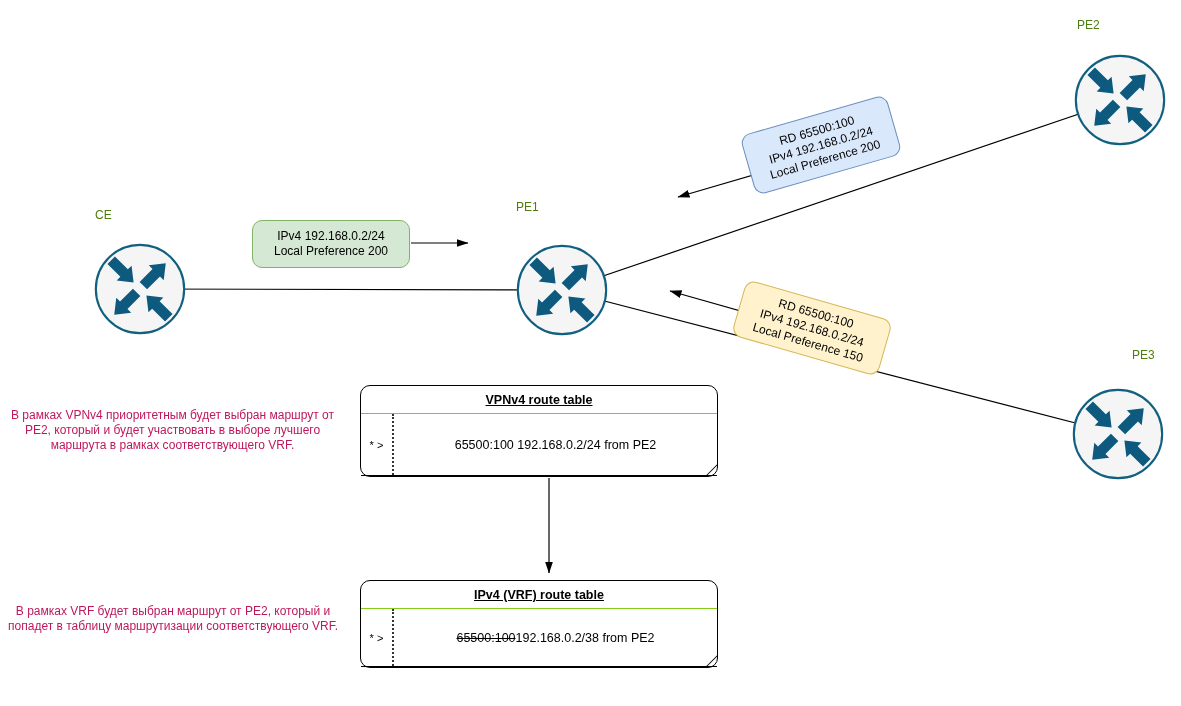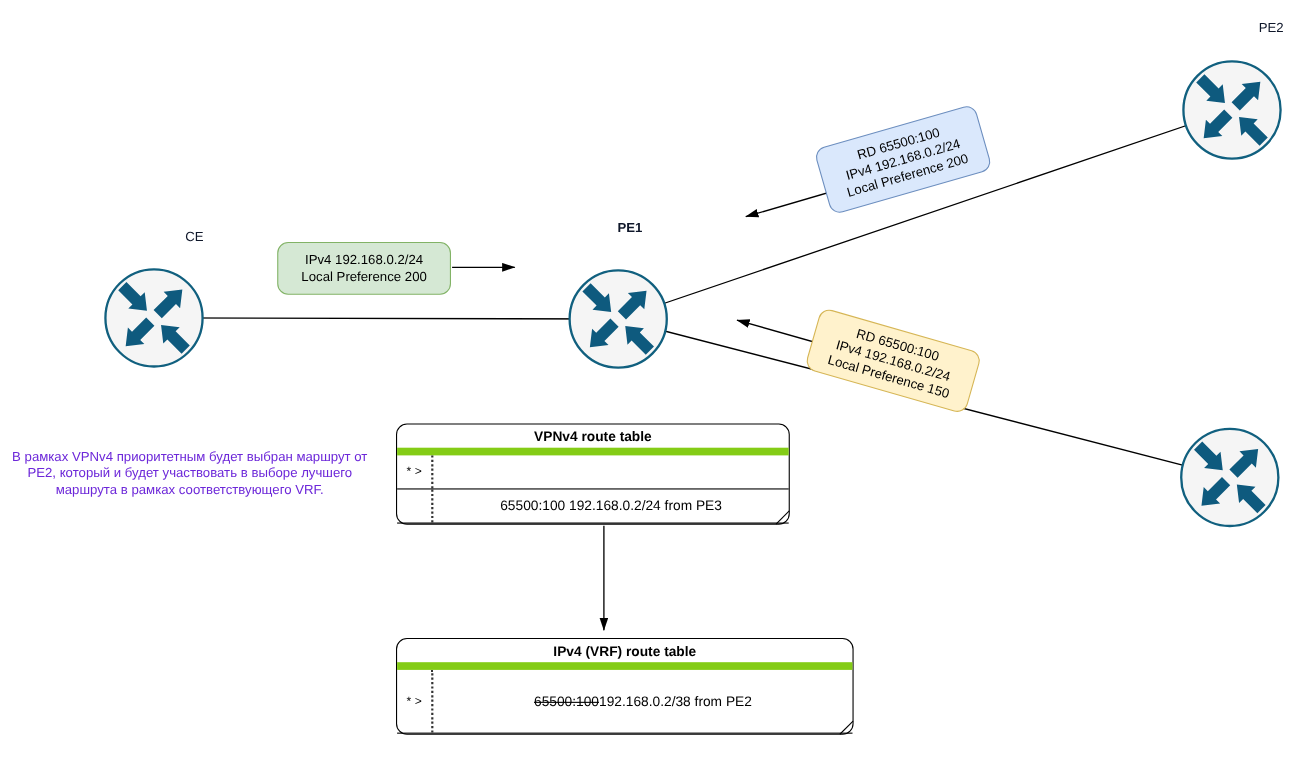--- a/index.html
+++ b/index.html
@@ -6,56 +6,56 @@
   html,body { background:#ffffff; }
   body { font-family:"Liberation Sans", sans-serif; color:#000; }
   #canvas {
     position:relative; width:1181px; height:706px; background:#ffffff; overflow:hidden;
   }
   .connector-svg { position:absolute; left:0; top:0; }
   .link { stroke:#000; stroke-width:1.2; fill:none; }
 
   .router { position:absolute; width:96px; height:96px; }
   .node-label {
-    position:absolute; width:90px; text-align:right;
-    font-size:12px; line-height:14px; color:#0f172a;
+    position:absolute; width:90px; text-align:left;
+    font-size:12px; line-height:14px; color:#4d7c0f;
   }
 
   .tag {
     position:absolute; border:1px solid; border-radius:10px;
     display:flex; flex-direction:column; align-items:center; justify-content:center;
     font-size:12px; line-height:15px; text-align:center;
   }
   .tag-green { background:#d5e8d4; border-color:#82b366; }
   .tag-blue  { background:#dae8fc; border-color:#6c8ebf; }
   .tag-yellow{ background:#fff2cc; border-color:#d6b656; }
 
   .route-table {
     position:absolute; background:#fff; border:1px solid #000; border-radius:10px;
     display:flex; flex-direction:column; font-size:12.5px;
   }
   .rt-header {
     display:flex; align-items:center; justify-content:center;
-    font-weight:bold; border-bottom:7px solid #84cc16; height:28px;
+    font-weight:bold; border-bottom:1px solid #84cc16; height:28px;text-decoration:underline;
   }
   .rt-row { display:flex; align-items:stretch; border-bottom:1px solid #000; flex:1; }
   .rt-row:last-child { border-bottom:none; }
   .rt-marker {
     width:33px; display:flex; align-items:center; justify-content:center;
     border-right:2px dotted #333; font-size:11px;
   }
   .rt-cell { flex:1; display:flex; align-items:center; justify-content:center; }
   .struck { text-decoration:line-through; }
   .fold {
     position:absolute; width:17px; height:1px; background:#000;
     right:-3px; bottom:5px; transform:rotate(-45deg);
   }
 
   .note {
-    position:absolute; font-size:12px; line-height:15px; text-align:center; color:#6d28d9;
+    position:absolute; font-size:12px; line-height:15px; text-align:center; color:#be185d;
   }
   .defs-holder { position:absolute; width:0; height:0; overflow:hidden; }
 </style>
 </head>
 <body>
 
 <div id="canvas">
 
   <svg class="defs-holder" aria-hidden="true">
     <defs>
@@ -101,21 +101,21 @@
         <use href="#router-icon-def"></use>
       </svg>
   </div>
   <div class="router" style="left:1070px; top:386px;">
     <svg viewBox="0 0 100 100" width="96" height="96">
         <use href="#router-icon-def"></use>
       </svg>
   </div>
 
   <div class="node-label" style="left:95px;  top:208px;">CE</div>
-  <div class="node-label" style="left:494px; top:200px;font-weight:bold;">PE1</div>
+  <div class="node-label" style="left:516px; top:200px;">PE1</div>
   <div class="node-label" style="left:1077px; top:18px;">PE2</div>
   <div class="node-label" style="left:1132px; top:348px;">PE3</div>
 
   <div class="tag tag-green" style="left:252px; top:220px; width:158px; height:48px;">
     <div>IPv4 192.168.0.2/24</div>
     <div>Local Preference 200</div>
   </div>
 
   <div class="tag tag-blue" style="left:745px; top:114px; width:152px; height:62px; transform:rotate(-16deg);">
     <div>RD 65500:100</div>
@@ -126,35 +126,33 @@
   <div class="tag tag-yellow" style="left:736px; top:299px; width:152px; height:58px; transform:rotate(16deg);">
     <div>RD 65500:100</div>
     <div>IPv4 192.168.0.2/24</div>
     <div>Local Preference 150</div>
   </div>
 
   <div class="route-table" style="left:360px; top:385px; width:358px; height:92px;">
     <div class="rt-header">VPNv4 route table</div>
     <div class="rt-row">
       <div class="rt-marker">* &gt;</div>
-    </div>
-    <div class="rt-row">
-      <div class="rt-marker"></div>
-      <div class="rt-cell">65500:100 192.168.0.2/24 from PE3</div>
+      <div class="rt-cell">65500:100 192.168.0.2/24 from PE2</div>
     </div>
     <span class="fold"></span>
   </div>
 
-  <div class="route-table" style="left:360px; top:580px; width:416px; height:88px;justify-content:flex-end;">
+  <div class="route-table" style="left:360px; top:580px; width:358px; height:88px;justify-content:flex-end;">
     <div class="rt-header">IPv4 (VRF) route table</div>
     <div class="rt-row">
       <div class="rt-marker">* &gt;</div>
       <div class="rt-cell">
           <span class="struck">65500:100</span>
           <span> 192.168.0.2/38 from PE2</span>
         </div>
     </div>
     <span class="fold"></span>
   </div>
 
   <div class="note" style="left:5px; top:408px; width:335px;">В рамках VPNv4 приоритетным будет выбран маршрут от PE2, который и будет участвовать в выборе лучшего маршрута в рамках соответствующего VRF.</div>
+  <div class="note" style="left:8px; top:604px; width:330px;">В рамках VRF  будет выбран маршрут от PE2, который и попадет в таблицу маршрутизации соответствующего VRF.</div>
 
 </div>
 
 </body></html>

